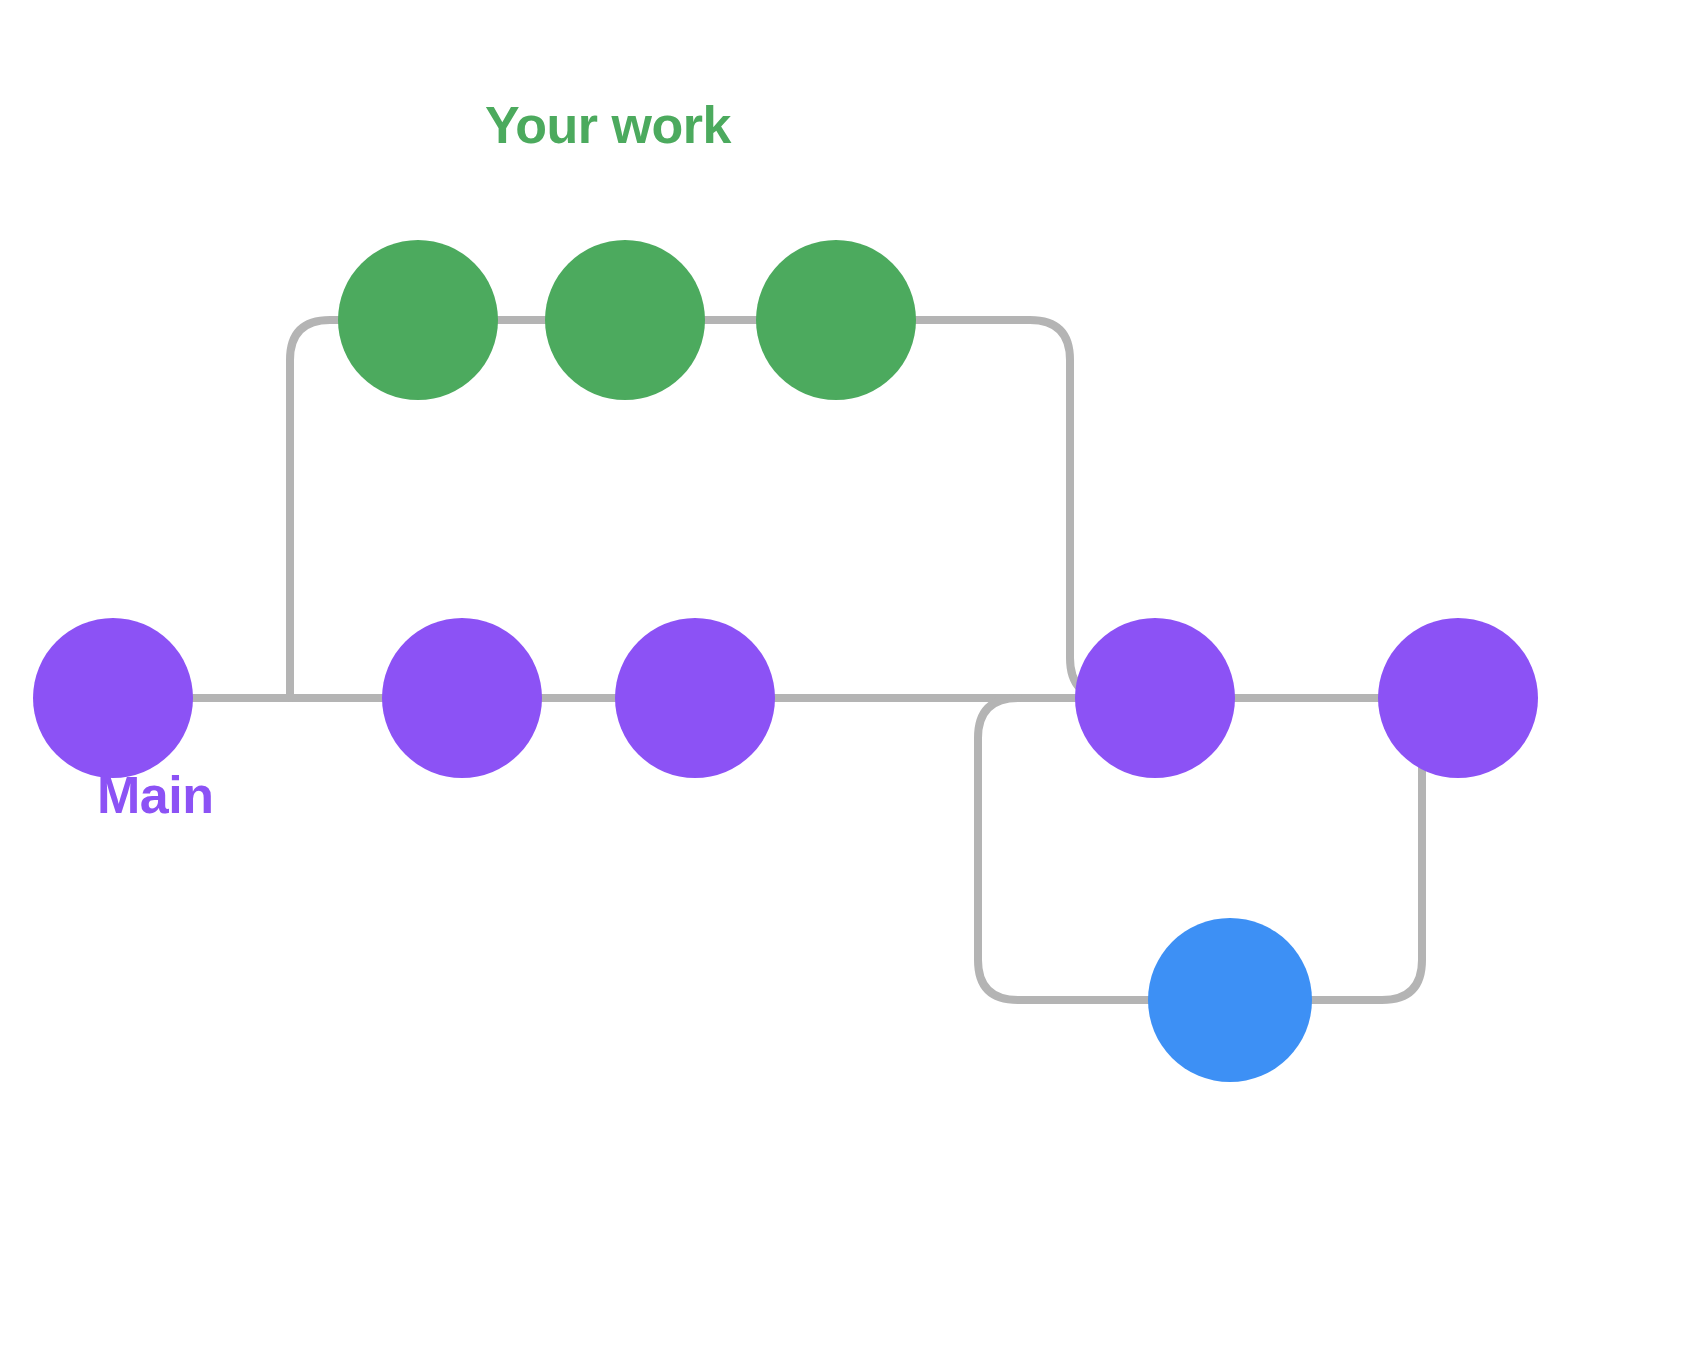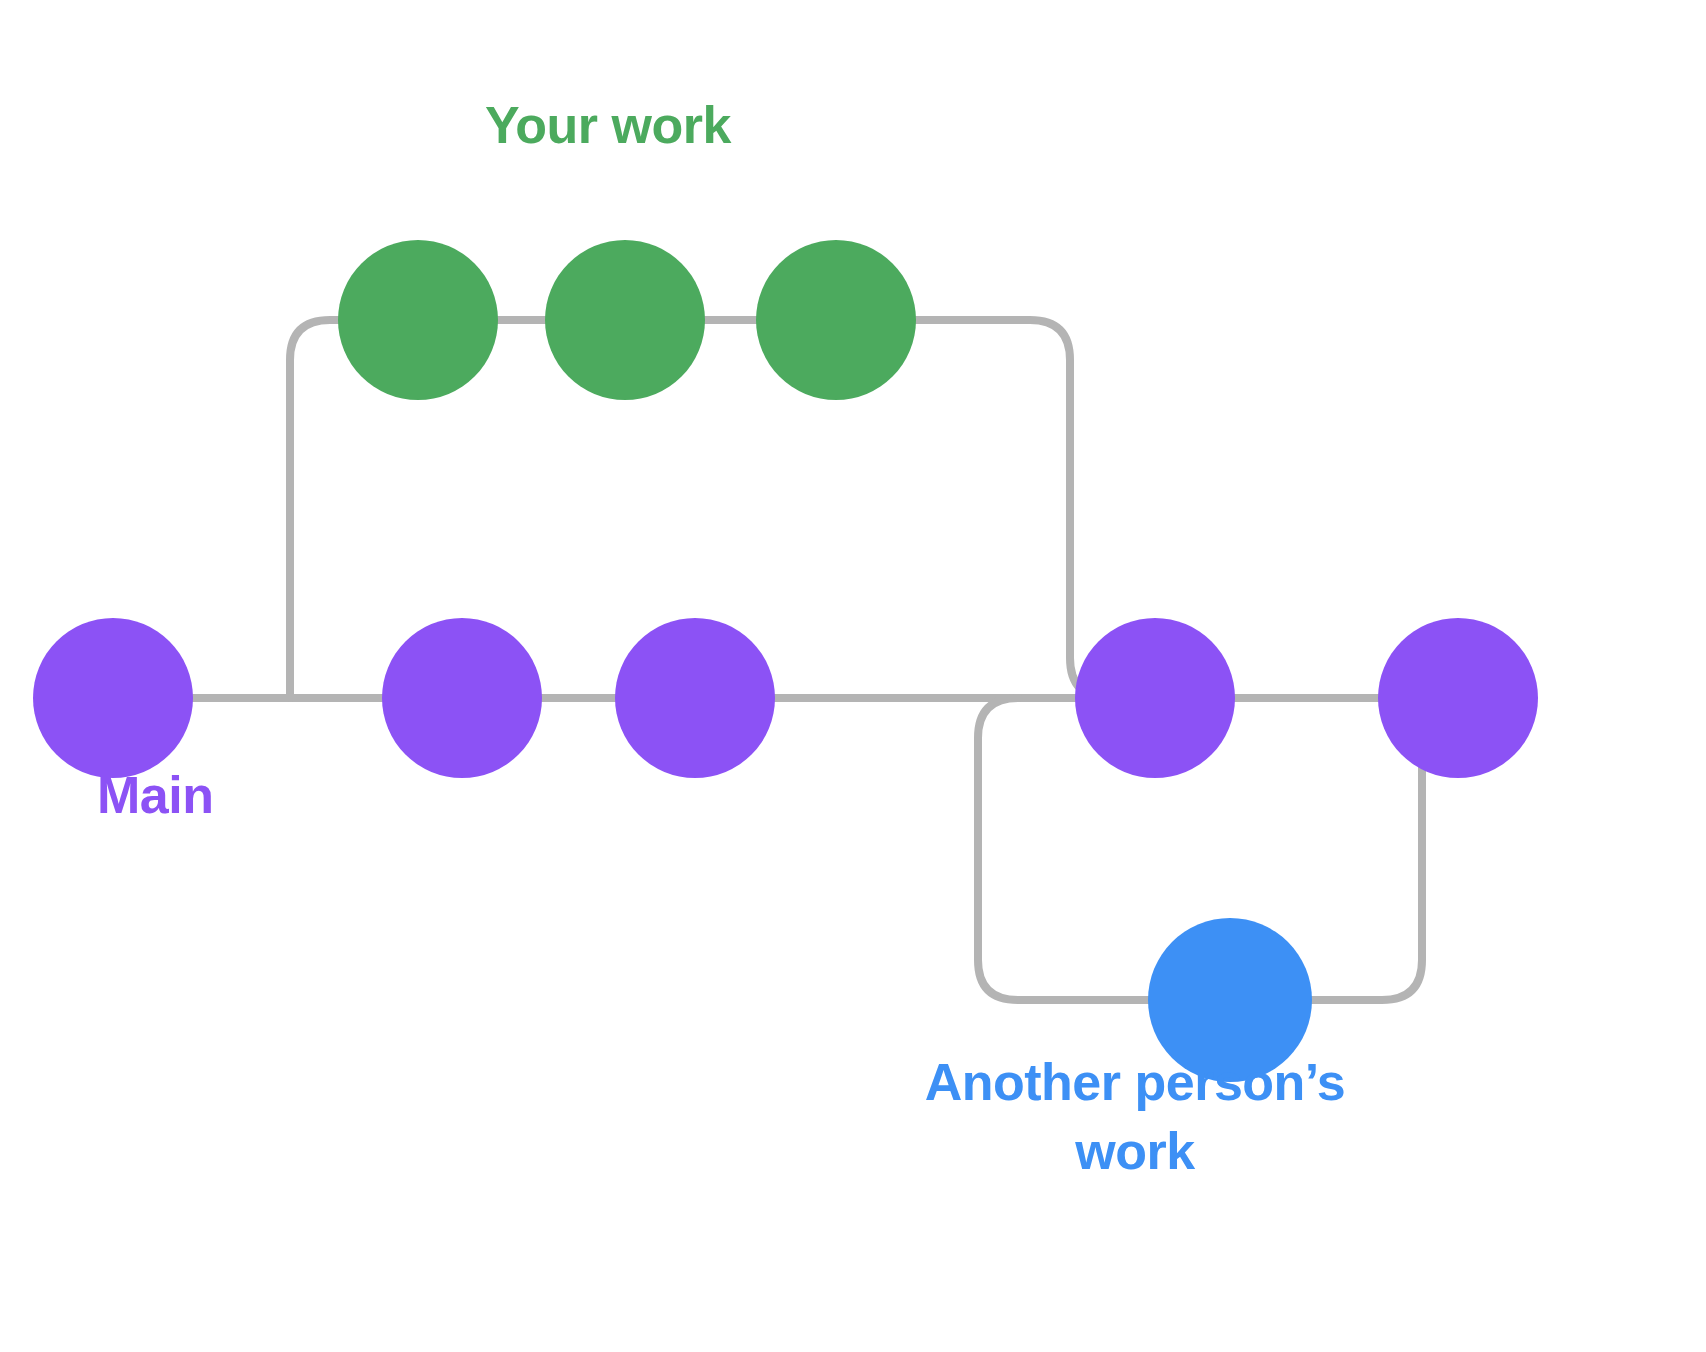--- a/index.html
+++ b/index.html
@@ -84,15 +84,14 @@
     <circle cx="1458" cy="698" r="80" fill="#8c52f5"></circle>
 
     <circle cx="1230" cy="1000" r="82" fill="#3d90f5"></circle>
 
   </svg>
 
   <div class="label" id="label-your-work" style="color:#4caa5e;">Your work</div>
 
   <div class="label" id="label-main" style="color:#8c52f5;margin-left:45px;">Main</div>
 
-  <div class="label" id="label-another" style="color:#3d90f5;"><span>Another person’s</span><br><span>work</span></div>
 
 </div>
 
 </body></html>

